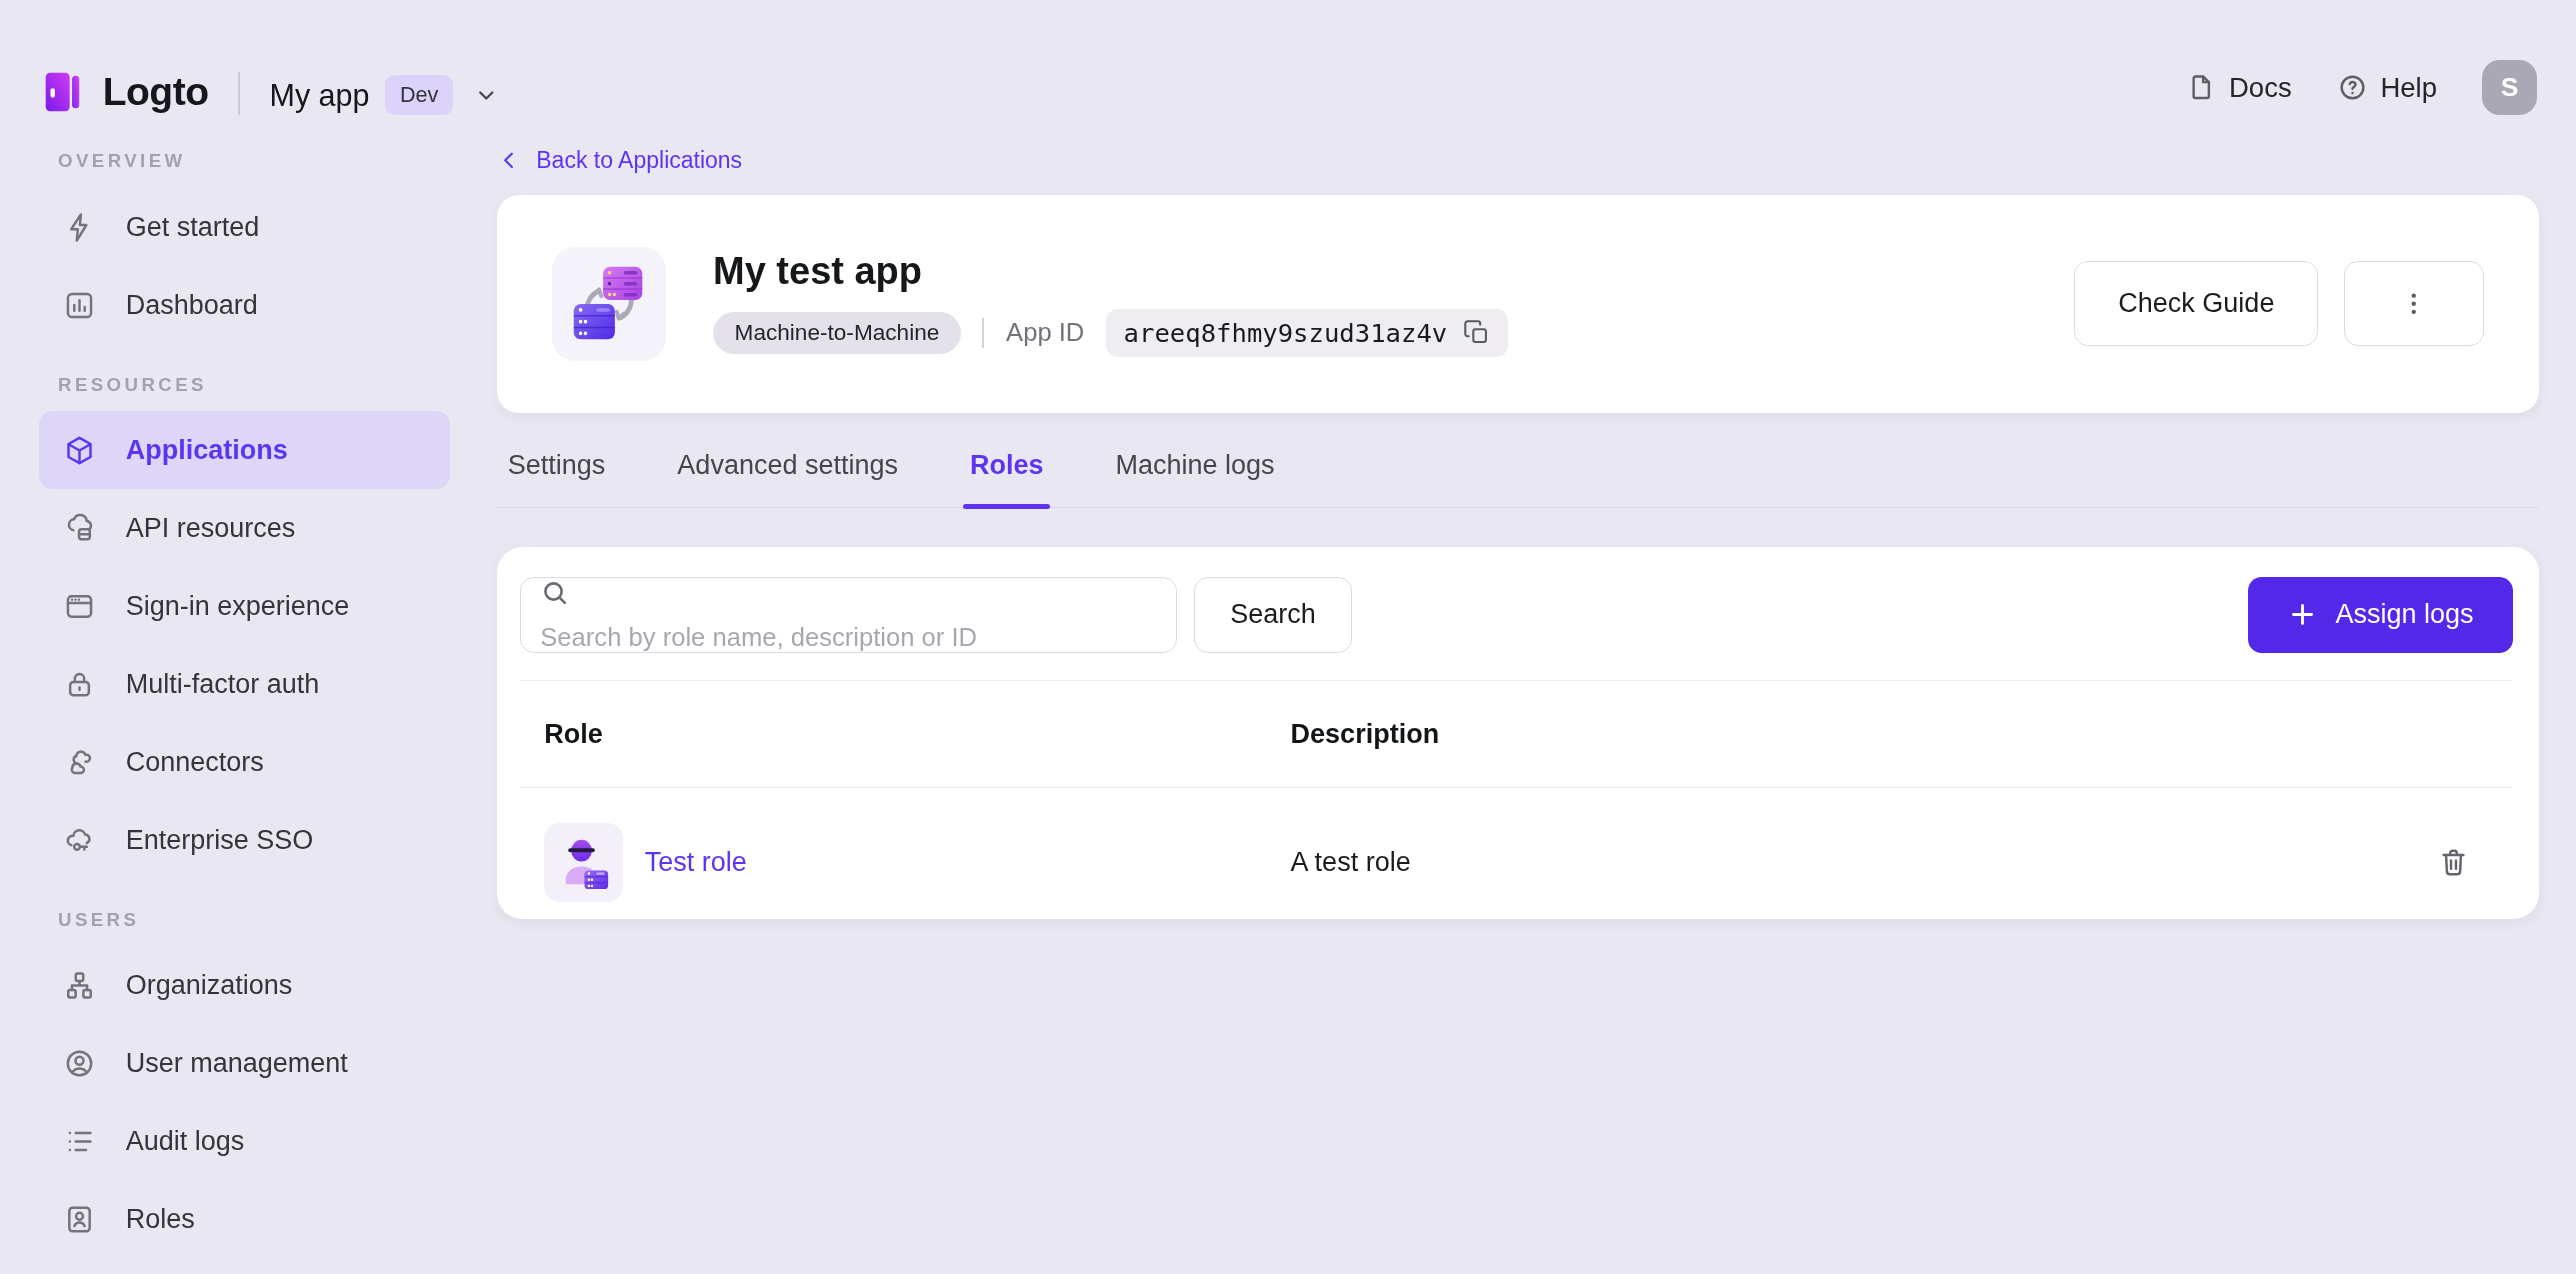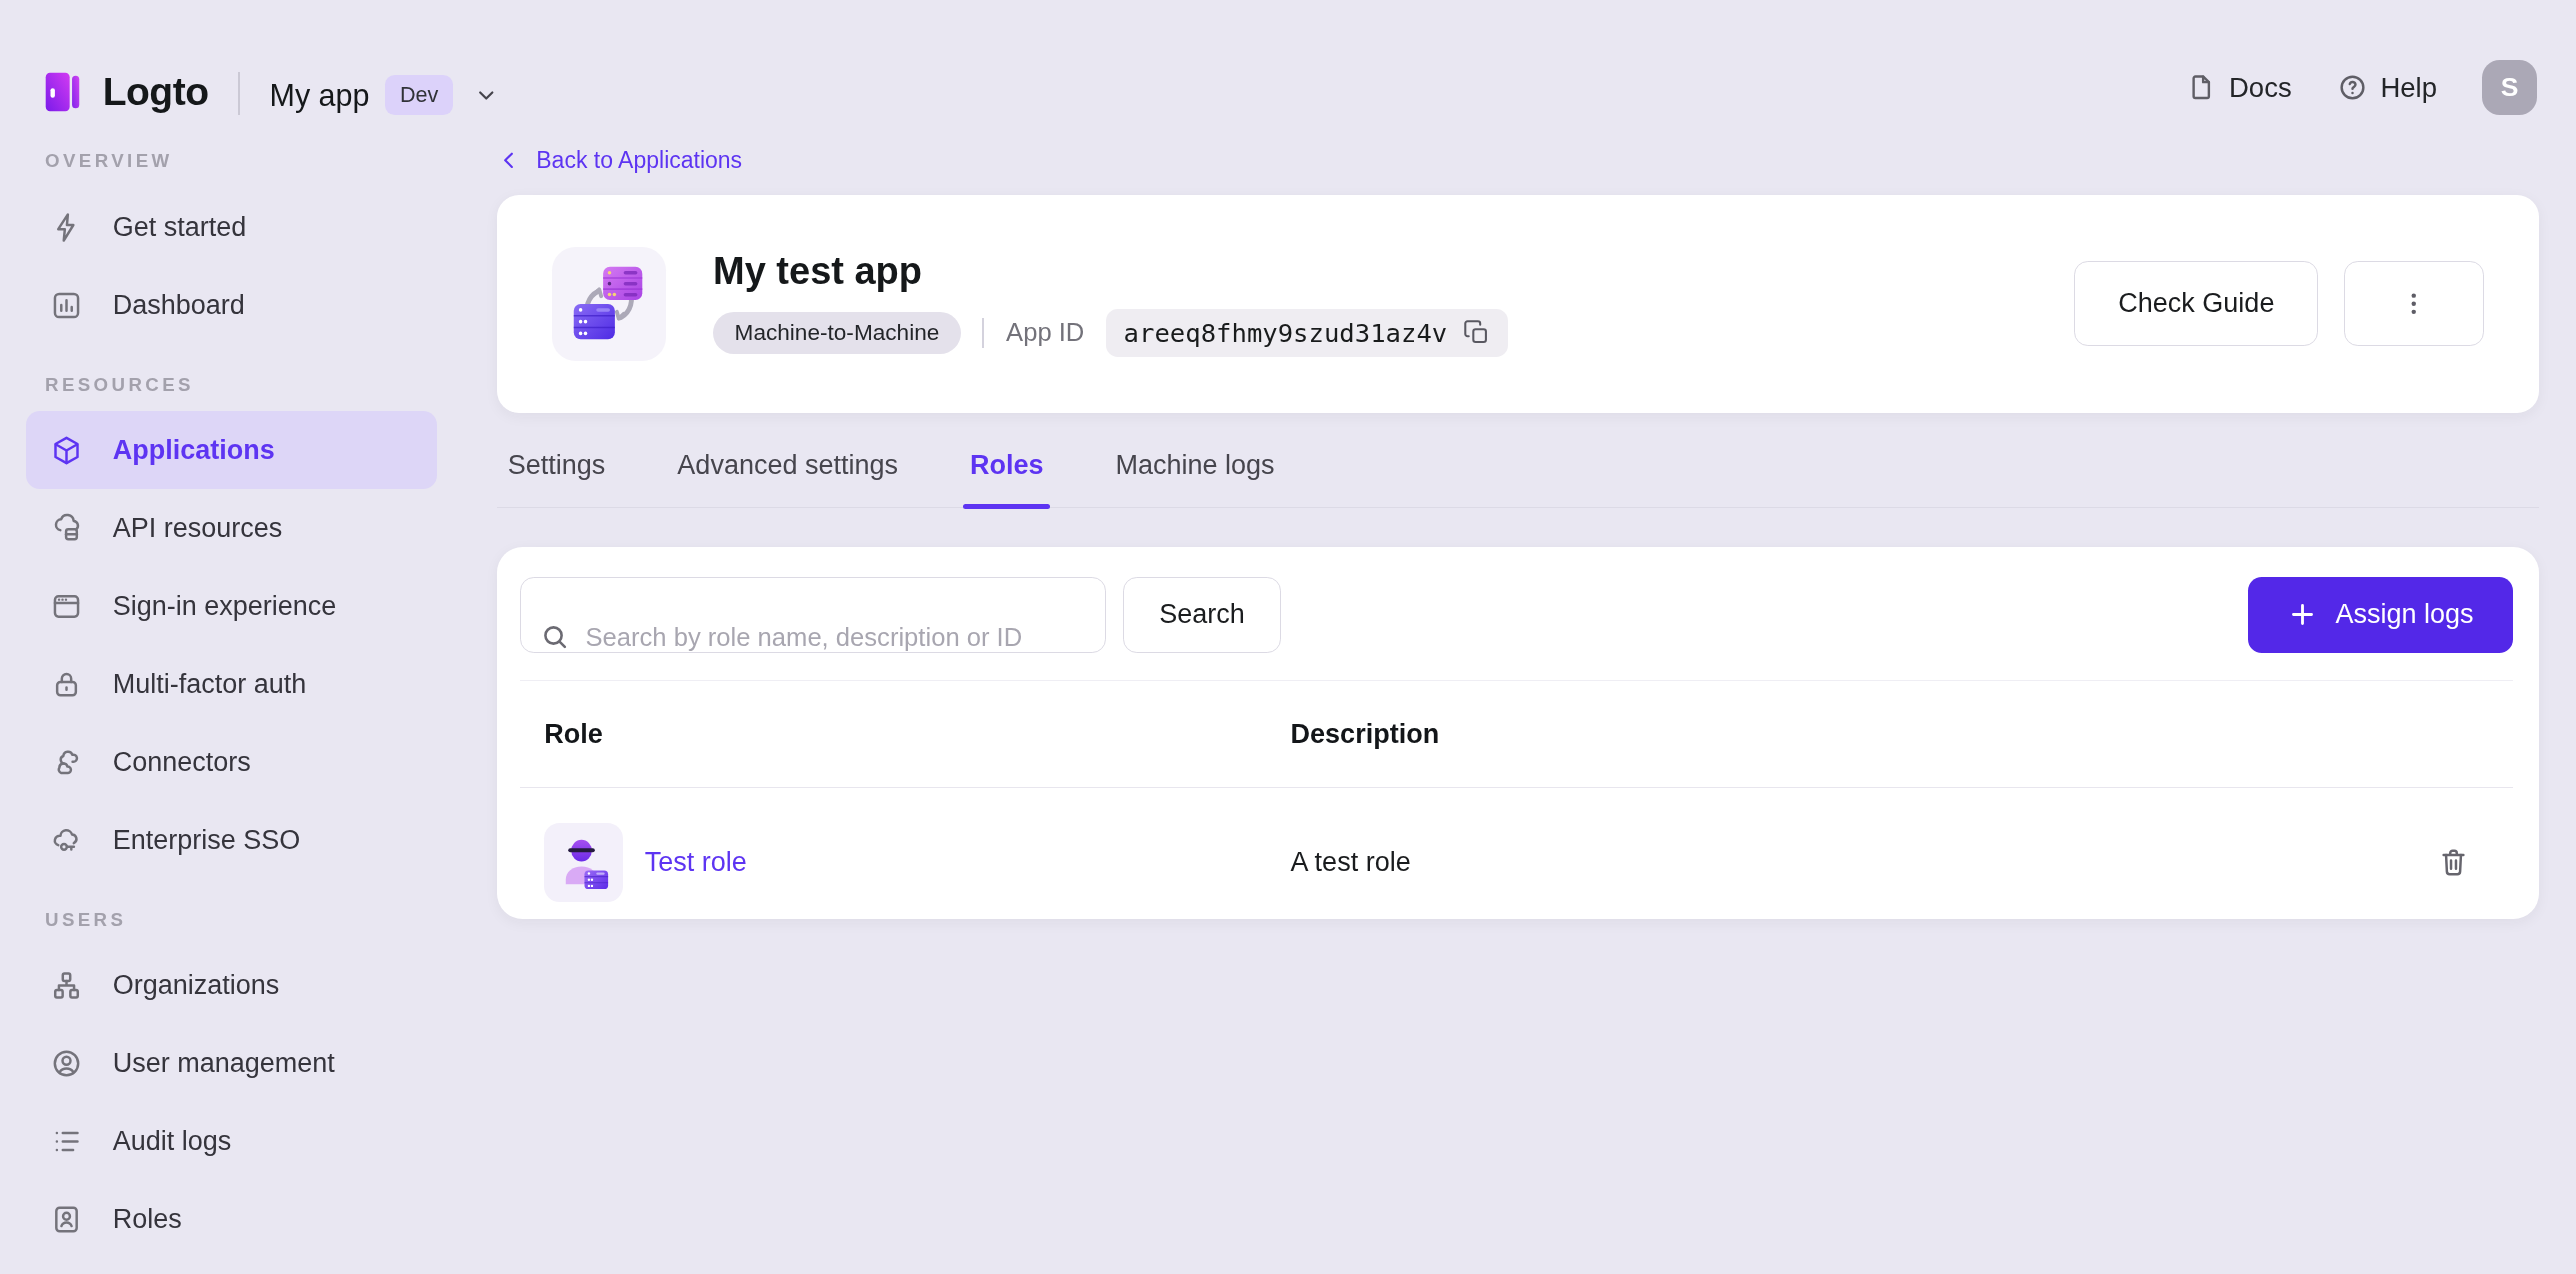--- a/index.html
+++ b/index.html
@@ -38,21 +38,21 @@
   .app-switcher{display:flex;align-items:center;}
   .app-name{font-size:30.5px;font-weight:400;color:#15181A;}
   .env-badge{margin-left:15.7px;background:var(--dev-badge-bg);color:#303237;font-size:21.6px;font-weight:500;padding:6.9px 14.7px;border-radius:9.8px;}
   .chev-down{margin-left:19.7px;color:#45444C;}
   .topbar-right{margin-left:auto;display:flex;align-items:center;gap:45px;}
   .topbar-link{display:flex;align-items:center;gap:12.8px;font-size:27.5px;font-weight:500;color:#232528;cursor:pointer;}
   .topbar-link .ic{color:#5F5E66;}
   .avatar{width:55px;height:55px;border-radius:17.7px;background:var(--avatar-bg);color:#fff;font-size:26.5px;font-weight:600;display:flex;align-items:center;justify-content:center;cursor:pointer;}
 
   
-  .sidebar{position:absolute;top:115px;left:4px;width:462px;bottom:0;padding-top:5.9px;}
+  .sidebar{position:absolute;top:115px;left:17px;width:462px;bottom:0;padding-top:5.9px;}
   .section-label{font-size:18.7px;font-weight:700;letter-spacing:3.4px;color:#A3A1AC;margin:29.5px 0 15.7px 41px;}
   .nav-item{height:78px;margin:0 29.5px 0 21.6px;border-radius:13.8px;display:flex;align-items:center;gap:29.5px;padding-left:24.6px;cursor:pointer;}
   .nav-item .nav-ic{color:var(--icon-gray);}
   .nav-item .nav-label{font-size:27px;font-weight:500;color:#35343C;}
   .nav-item.active{background:var(--pill-bg);}
   .nav-item.active .nav-ic{color:var(--accent);}
   .nav-item.active .nav-label{color:var(--accent);font-weight:600;}
 
   
   .content{position:absolute;left:497px;top:115px;width:2042px;}
@@ -80,21 +80,21 @@
 
   
   .tabs{margin-top:37px;display:flex;gap:72px;padding-left:10.8px;border-bottom:1.5px solid #DCDAE6;}
   .tab{font-size:27px;font-weight:500;color:#46454D;padding-bottom:26.5px;cursor:pointer;position:relative;}
   .tab.active{color:var(--accent);font-weight:600;}
   .tab.active::after{content:"";position:absolute;left:-6.9px;right:-6.9px;bottom:-2px;height:4.9px;border-radius:2.9px;background:var(--accent);}
 
   
   .roles-card{margin-top:39px;height:372px;padding:29.5px 26.5px 0 22.6px;}
   .toolbar{display:flex;align-items:center;}
-  .search-box{width:586px;height:76px;border:1.5px solid var(--border);border-radius:13.8px;display:flex;align-items:flex-end;gap:15.7px;padding:0 19.7px;background:#fff;}
+  .search-box{width:657px;height:76px;border:1.5px solid var(--border);border-radius:13.8px;display:flex;align-items:flex-start;gap:15.7px;padding:0 19.7px;background:#fff;flex-direction:column;}
   .search-box .ic{color:#6B6A72;flex:none;}
   .search-box input{border:none;outline:none;width:100%;font-size:25.6px;font-family:inherit;color:#1A1C1E;background:transparent;}
   .search-box input::placeholder{color:var(--muted);}
   .search-btn{margin-left:17.7px;height:76px;padding:0 35px;}
   .assign-btn{margin-left:auto;height:76px;padding:0 39px;background:var(--accent-strong);border:none;color:#fff;font-size:27px;font-weight:500;gap:17.7px;}
   .table{margin-top:27.5px;}
   .t-head{display:grid;grid-template-columns:771px 1fr 118px;height:108px;align-items:center;border-top:1.5px solid var(--divider-light);border-bottom:1.5px solid var(--divider);}
   .t-head .th{font-size:27px;font-weight:600;color:#131619;}
   .th-role{padding-left:24.6px;}
   .t-row{display:grid;grid-template-columns:771px 1fr 118px;height:149px;align-items:center;}

